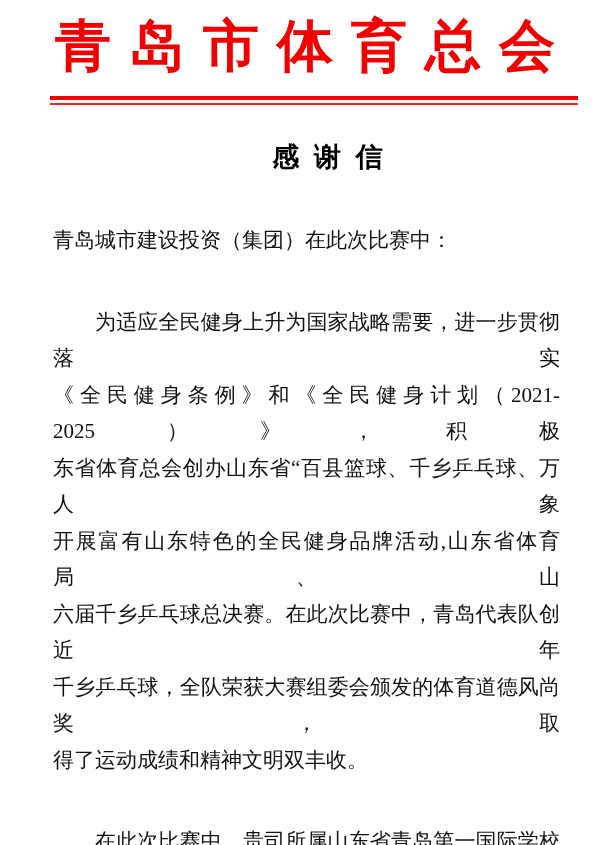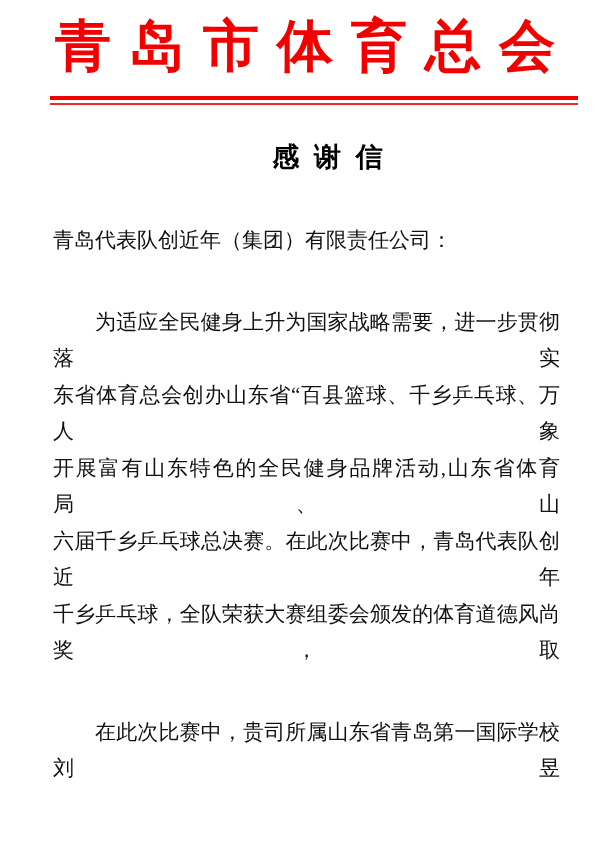--- a/index.html
+++ b/index.html
@@ -81,23 +81,25 @@
     <div class="org-name">青 岛 市 体 育 总 会</div>
     <div class="rule">
       <div class="rule-thick"></div>
       <div class="rule-thin"></div>
     </div>
   </div>
 
   <h1 class="letter-title">感 谢 信</h1>
 
   <div class="body">
-    <div class="line end">青岛代表队创近年（集团）有限责任公司：</div>
+    <div class="line end">青岛城市建设投资（集团）在此次比赛中：</div>
     <div class="line indent">为适应全民健身上升为国家战略需要，进一步贯彻落实</div>
+    <div class="line">《全民健身条例》和《全民健身计划（2021-2025）》，积极</div>
     <div class="line">东省体育总会创办山东省“百县篮球、千乡乒乓球、万人象</div>
     <div class="line">开展富有山东特色的全民健身品牌活动,山东省体育局、山</div>
     <div class="line">六届千乡乒乓球总决赛。在此次比赛中，青岛代表队创近年</div>
     <div class="line">千乡乒乓球，全队荣获大赛组委会颁发的体育道德风尚奖，取</div>
+    <div class="line end">得了运动成绩和精神文明双丰收。</div>
     <div class="line indent">在此次比赛中，贵司所属山东省青岛第一国际学校刘昱</div>
 
   </div>
 
 </div>
 
 </body></html>

